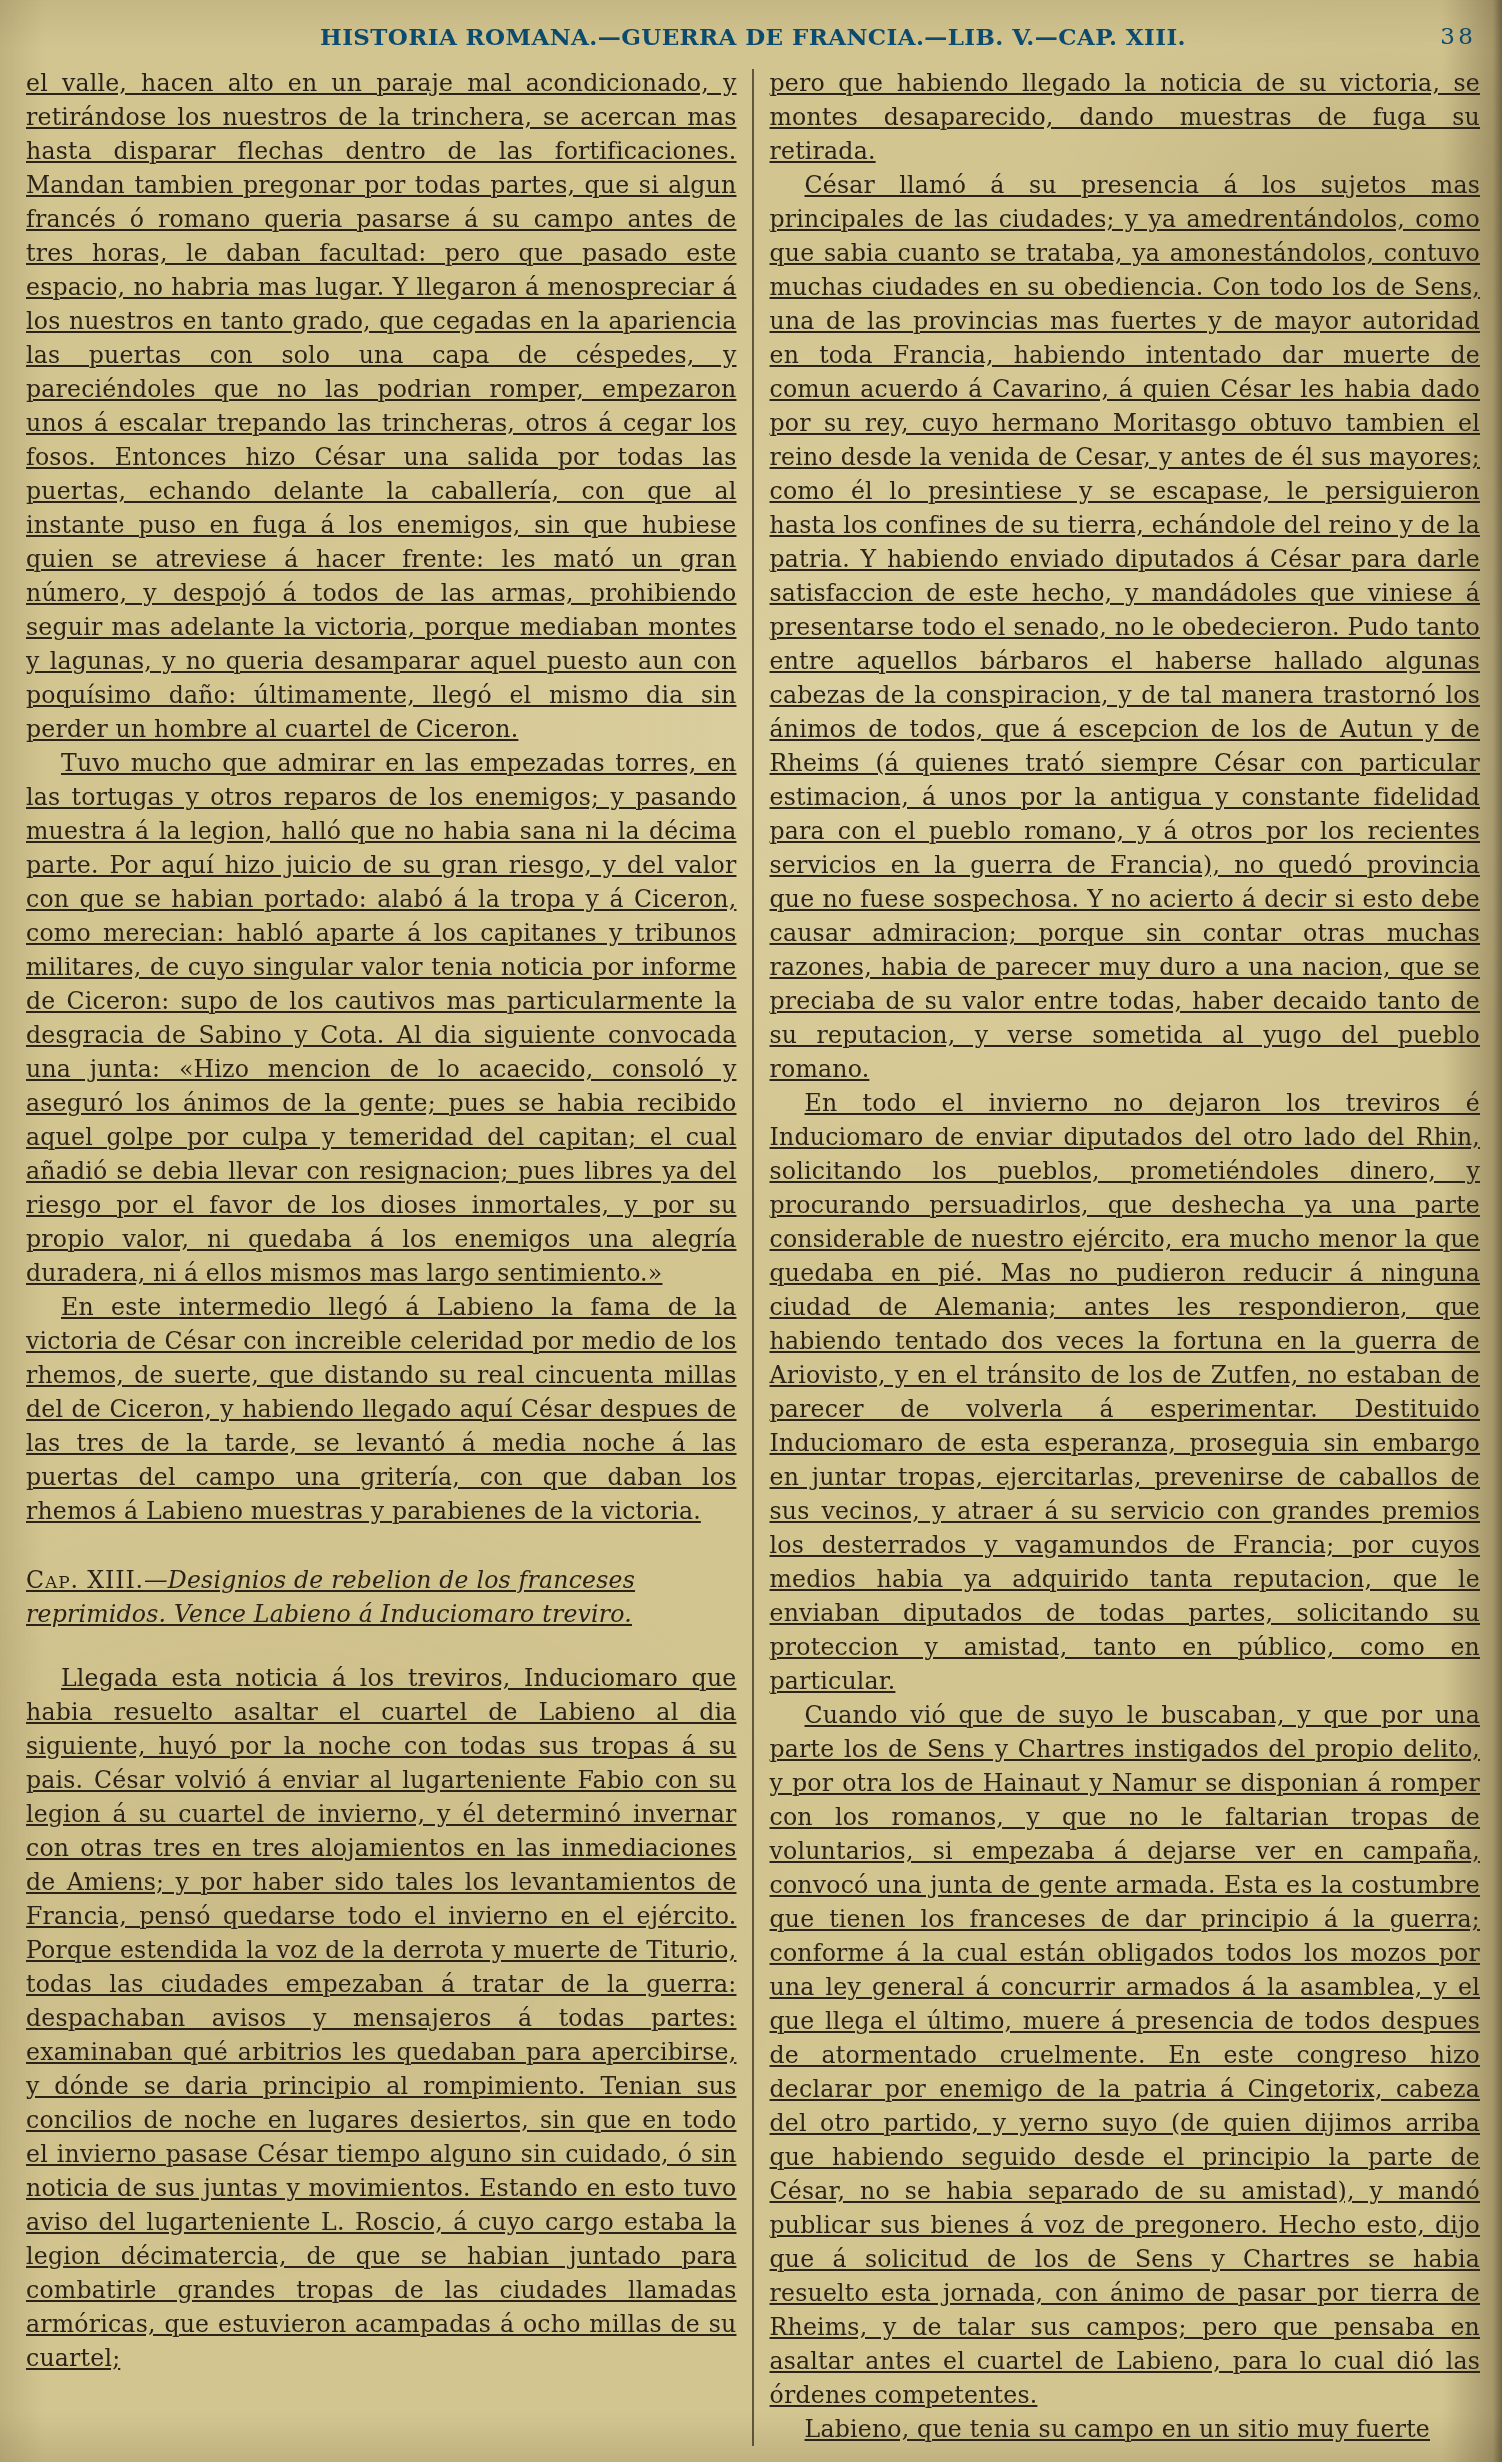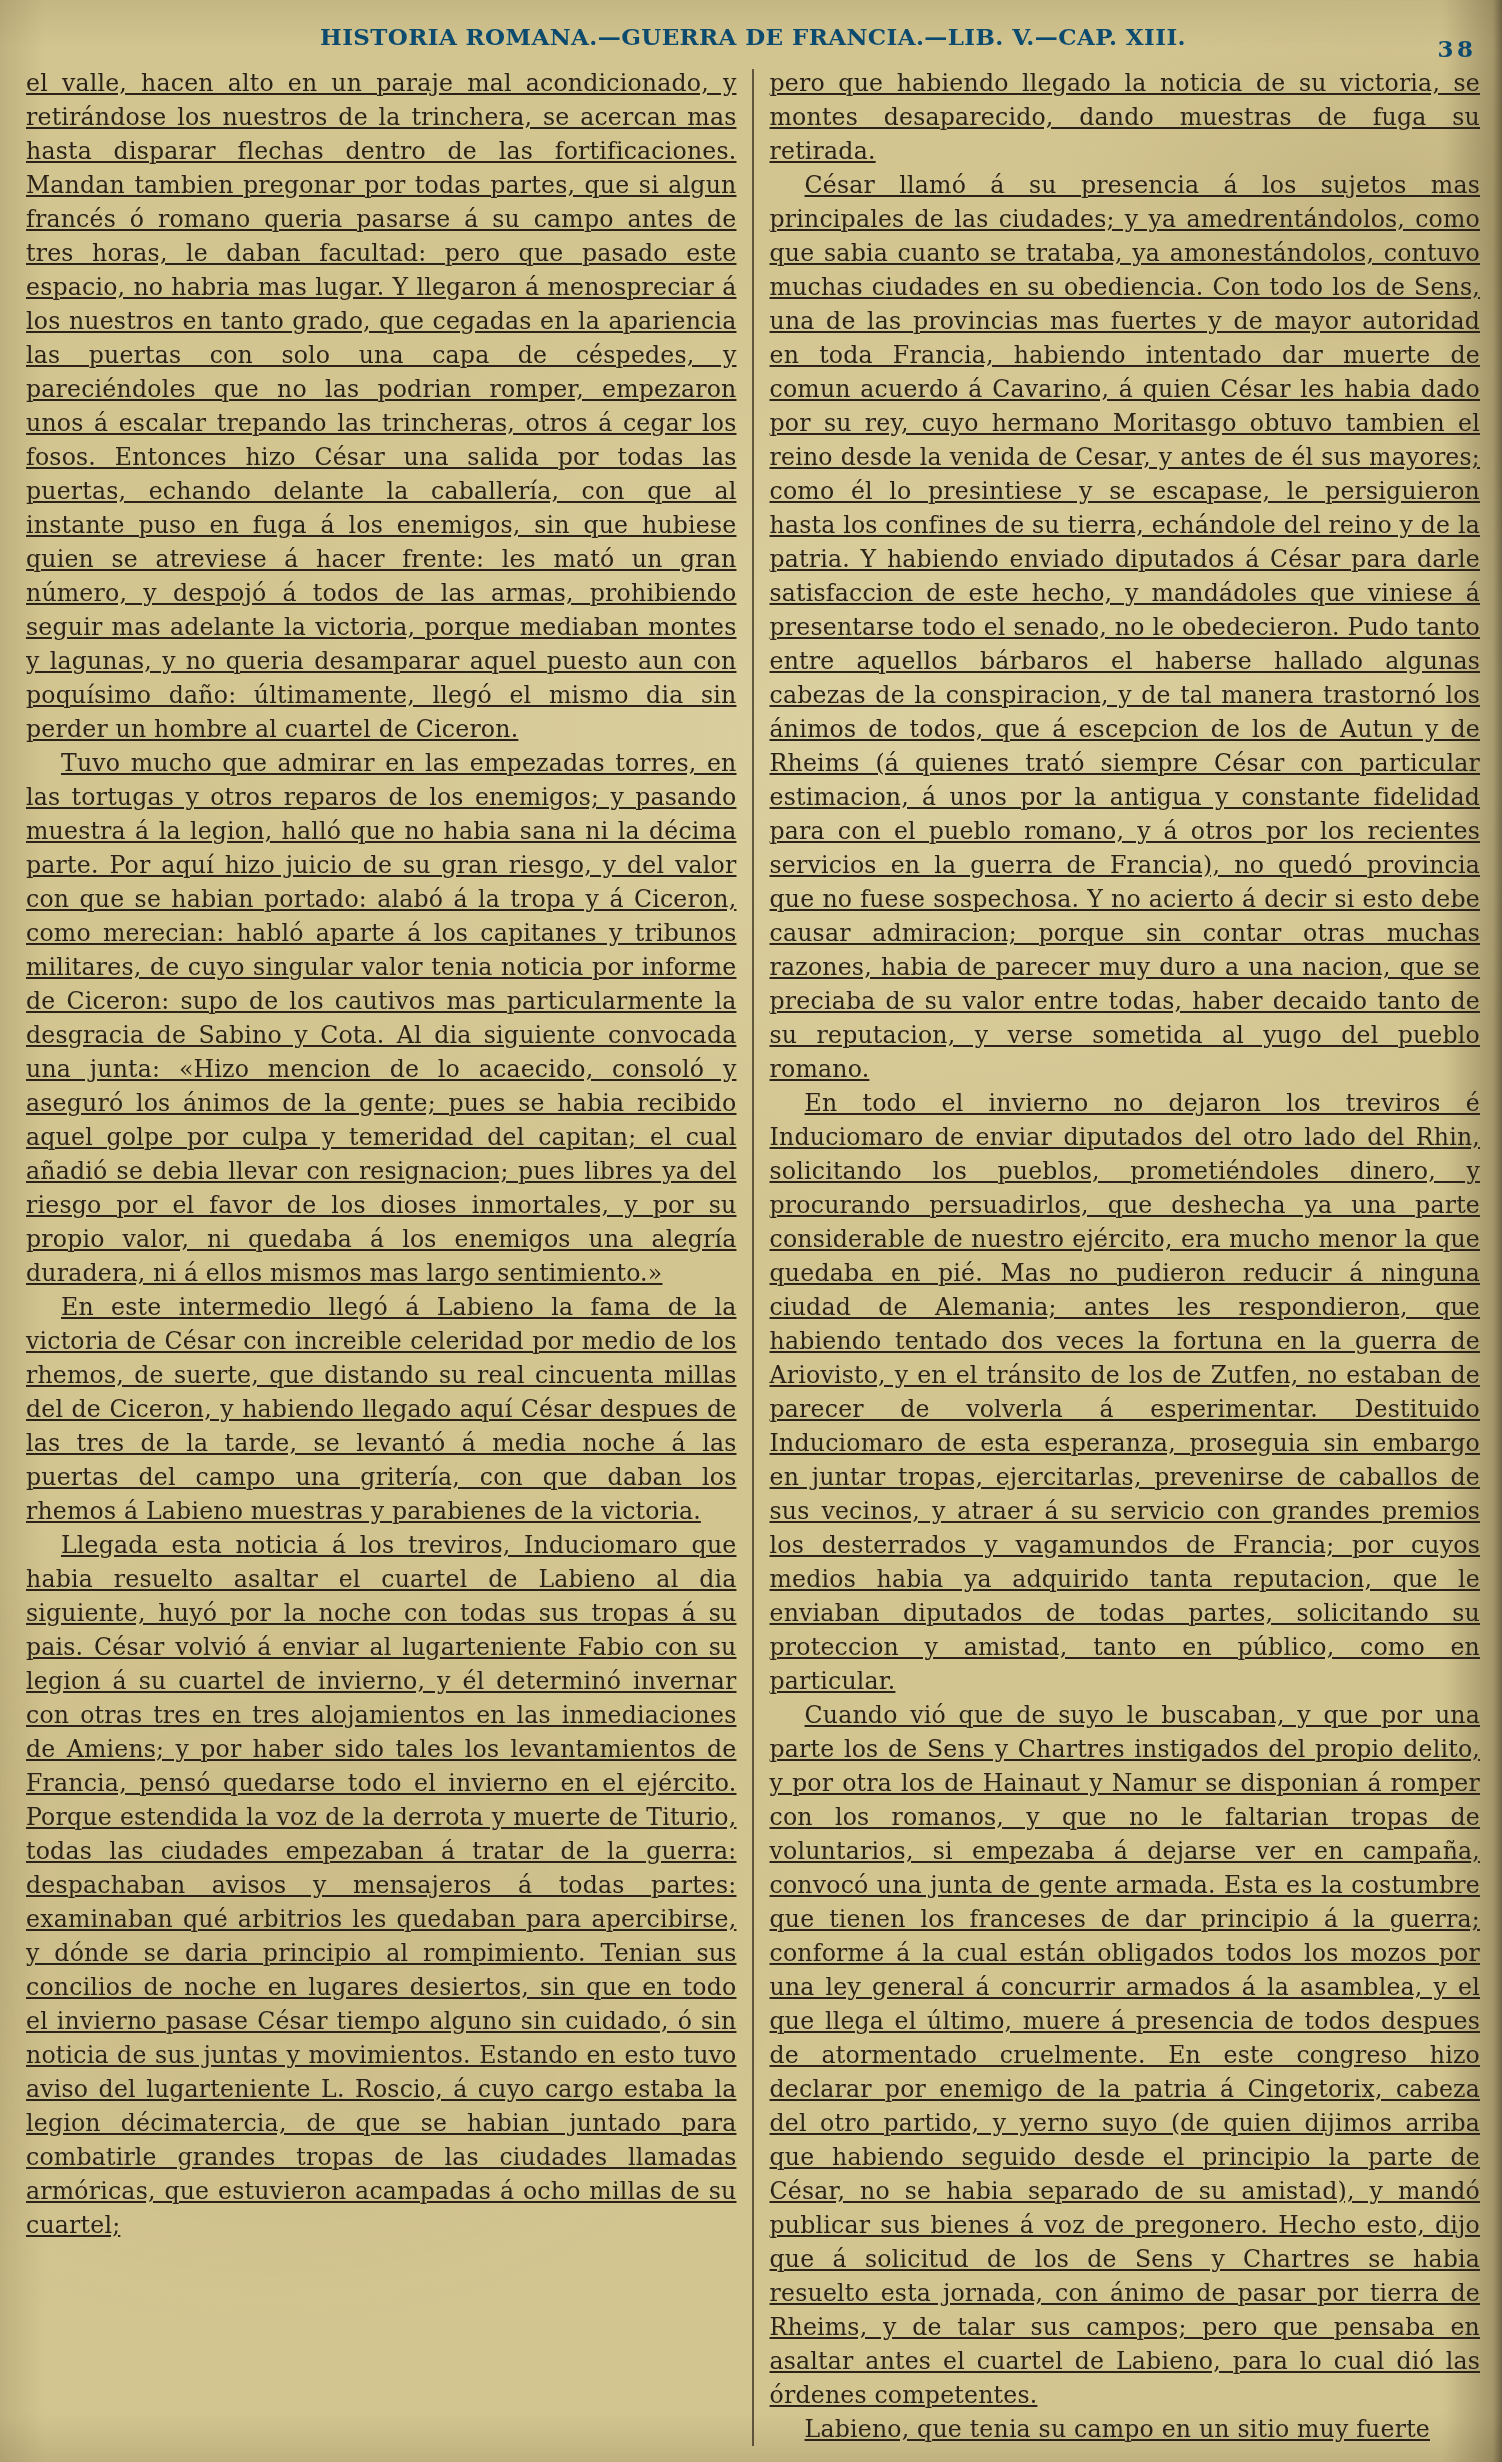--- a/index.html
+++ b/index.html
@@ -30,22 +30,22 @@
     text-align: center;
     font-weight: 700;
     font-size: 23px;
     letter-spacing: 0.4px;
     color: #0c4a6e;
     padding: 0 52px;
   }
   .page-number {
     position: absolute;
     right: 3.5px;
-    top: 12px;
-    font-weight: 700;
+    top: 0;
+    font-weight: 400;
     font-size: 23px;
     letter-spacing: 3.5px;
   }
   .text-columns {
     display: flex;
     margin-top: 15.7px;
     align-items: stretch;
   }
   .col {
     flex: 1 1 0;
@@ -89,20 +89,23 @@
     <span>HISTORIA ROMANA.—GUERRA DE FRANCIA.—LIB. V.—CAP. XIII.</span>
     <span class="page-number">38</span>
   </div>
 
   <div class="text-columns">
 
     <div class="col" lang="es">
       <p class="para flush">el valle, hacen alto en un paraje mal acondicionado, y retirándose los nuestros de la trinchera, se acercan mas hasta disparar flechas dentro de las fortificaciones. Mandan tambien pregonar por todas partes, que si algun francés ó romano queria pasarse á su campo antes de tres horas, le daban facultad: pero que pasado este espacio, no habria mas lugar. Y llegaron á menospreciar á los nuestros en tanto grado, que cegadas en la apariencia las puertas con solo una capa de céspedes, y pareciéndoles que no las podrian romper, empezaron unos á escalar trepando las trincheras, otros á cegar los fosos. Entonces hizo César una salida por todas las puertas, echando delante la caballería, con que al instante puso en fuga á los enemigos, sin que hubiese quien se atreviese á hacer frente: les mató un gran número, y despojó á todos de las armas, prohibiendo seguir mas adelante la victoria, porque mediaban montes y lagunas, y no queria desamparar aquel puesto aun con poquísimo daño: últimamente, llegó el mismo dia sin perder un hombre al cuartel de Ciceron.</p>
       <p class="para">Tuvo mucho que admirar en las empezadas torres, en las tortugas y otros reparos de los enemigos; y pasando muestra á la legion, halló que no habia sana ni la décima parte. Por aquí hizo juicio de su gran riesgo, y del valor con que se habian portado: alabó á la tropa y á Ciceron, como merecian: habló aparte á los capitanes y tribunos militares, de cuyo singular valor tenia noticia por informe de Ciceron: supo de los cautivos mas particularmente la desgracia de Sabino y Cota. Al dia siguiente convocada una junta: «Hizo mencion de lo acaecido, consoló y aseguró los ánimos de la gente; pues se habia recibido aquel golpe por culpa y temeridad del capitan; el cual añadió se debia llevar con resignacion; pues libres ya del riesgo por el favor de los dioses inmortales, y por su propio valor, ni quedaba á los enemigos una alegría duradera, ni á ellos mismos mas largo sentimiento.»</p>
       <p class="para">En este intermedio llegó á Labieno la fama de la victoria de César con increible celeridad por medio de los rhemos, de suerte, que distando su real cincuenta millas del de Ciceron, y habiendo llegado aquí César despues de las tres de la tarde, se levantó á media noche á las puertas del campo una gritería, con que daban los rhemos á Labieno muestras y parabienes de la victoria.</p>
+      <div class="chapter">
+        <span class="cap">Cap. XIII.</span><span class="ital">—Designios de rebelion de los franceses reprimidos. Vence Labieno á Induciomaro treviro.</span>
+      </div>
       <p class="para">Llegada esta noticia á los treviros, Induciomaro que habia resuelto asaltar el cuartel de Labieno al dia siguiente, huyó por la noche con todas sus tropas á su pais. César volvió á enviar al lugarteniente Fabio con su legion á su cuartel de invierno, y él determinó invernar con otras tres en tres alojamientos en las inmediaciones de Amiens; y por haber sido tales los levantamientos de Francia, pensó quedarse todo el invierno en el ejército. Porque estendida la voz de la derrota y muerte de Titurio, todas las ciudades empezaban á tratar de la guerra: despachaban avisos y mensajeros á todas partes: examinaban qué arbitrios les quedaban para apercibirse, y dónde se daria principio al rompimiento. Tenian sus concilios de noche en lugares desiertos, sin que en todo el invierno pasase César tiempo alguno sin cuidado, ó sin noticia de sus juntas y movimientos. Estando en esto tuvo aviso del lugarteniente L. Roscio, á cuyo cargo estaba la legion décimatercia, de que se habian juntado para combatirle grandes tropas de las ciudades llamadas armóricas, que estuvieron acampadas á ocho millas de su cuartel;</p>
     </div>
 
     <div class="divider"></div>
 
     <div class="col" lang="es">
       <p class="para flush">pero que habiendo llegado la noticia de su victoria, se montes desaparecido, dando muestras de fuga su retirada.</p>
       <p class="para">César llamó á su presencia á los sujetos mas principales de las ciudades; y ya amedrentándolos, como que sabia cuanto se trataba, ya amonestándolos, contuvo muchas ciudades en su obediencia. Con todo los de Sens, una de las provincias mas fuertes y de mayor autoridad en toda Francia, habiendo intentado dar muerte de comun acuerdo á Cavarino, á quien César les habia dado por su rey, cuyo hermano Moritasgo obtuvo tambien el reino desde la venida de Cesar, y antes de él sus mayores; como él lo presintiese y se escapase, le persiguieron hasta los confines de su tierra, echándole del reino y de la patria. Y habiendo enviado diputados á César para darle satisfaccion de este hecho, y mandádoles que viniese á presentarse todo el senado, no le obedecieron. Pudo tanto entre aquellos bárbaros el haberse hallado algunas cabezas de la conspiracion, y de tal manera trastornó los ánimos de todos, que á escepcion de los de Autun y de Rheims (á quienes trató siempre César con particular estimacion, á unos por la antigua y constante fidelidad para con el pueblo romano, y á otros por los recientes servicios en la guerra de Francia), no quedó provincia que no fuese sospechosa. Y no acierto á decir si esto debe causar admiracion; porque sin contar otras muchas razones, habia de parecer muy duro a una nacion, que se preciaba de su valor entre todas, haber decaido tanto de su reputacion, y verse sometida al yugo del pueblo romano.</p>
       <p class="para">En todo el invierno no dejaron los treviros é Induciomaro de enviar diputados del otro lado del Rhin, solicitando los pueblos, prometiéndoles dinero, y procurando persuadirlos, que deshecha ya una parte considerable de nuestro ejército, era mucho menor la que quedaba en pié. Mas no pudieron reducir á ninguna ciudad de Alemania; antes les respondieron, que habiendo tentado dos veces la fortuna en la guerra de Ariovisto, y en el tránsito de los de Zutfen, no estaban de parecer de volverla á esperimentar. Destituido Induciomaro de esta esperanza, proseguia sin embargo en juntar tropas, ejercitarlas, prevenirse de caballos de sus vecinos, y atraer á su servicio con grandes premios los desterrados y vagamundos de Francia; por cuyos medios habia ya adquirido tanta reputacion, que le enviaban diputados de todas partes, solicitando su proteccion y amistad, tanto en público, como en particular.</p>
       <p class="para">Cuando vió que de suyo le buscaban, y que por una parte los de Sens y Chartres instigados del propio delito, y por otra los de Hainaut y Namur se disponian á romper con los romanos, y que no le faltarian tropas de voluntarios, si empezaba á dejarse ver en campaña, convocó una junta de gente armada. Esta es la costumbre que tienen los franceses de dar principio á la guerra; conforme á la cual están obligados todos los mozos por una ley general á concurrir armados á la asamblea, y el que llega el último, muere á presencia de todos despues de atormentado cruelmente. En este congreso hizo declarar por enemigo de la patria á Cingetorix, cabeza del otro partido, y yerno suyo (de quien dijimos arriba que habiendo seguido desde el principio la parte de César, no se habia separado de su amistad), y mandó publicar sus bienes á voz de pregonero. Hecho esto, dijo que á solicitud de los de Sens y Chartres se habia resuelto esta jornada, con ánimo de pasar por tierra de Rheims, y de talar sus campos; pero que pensaba en asaltar antes el cuartel de Labieno, para lo cual dió las órdenes competentes.</p>

